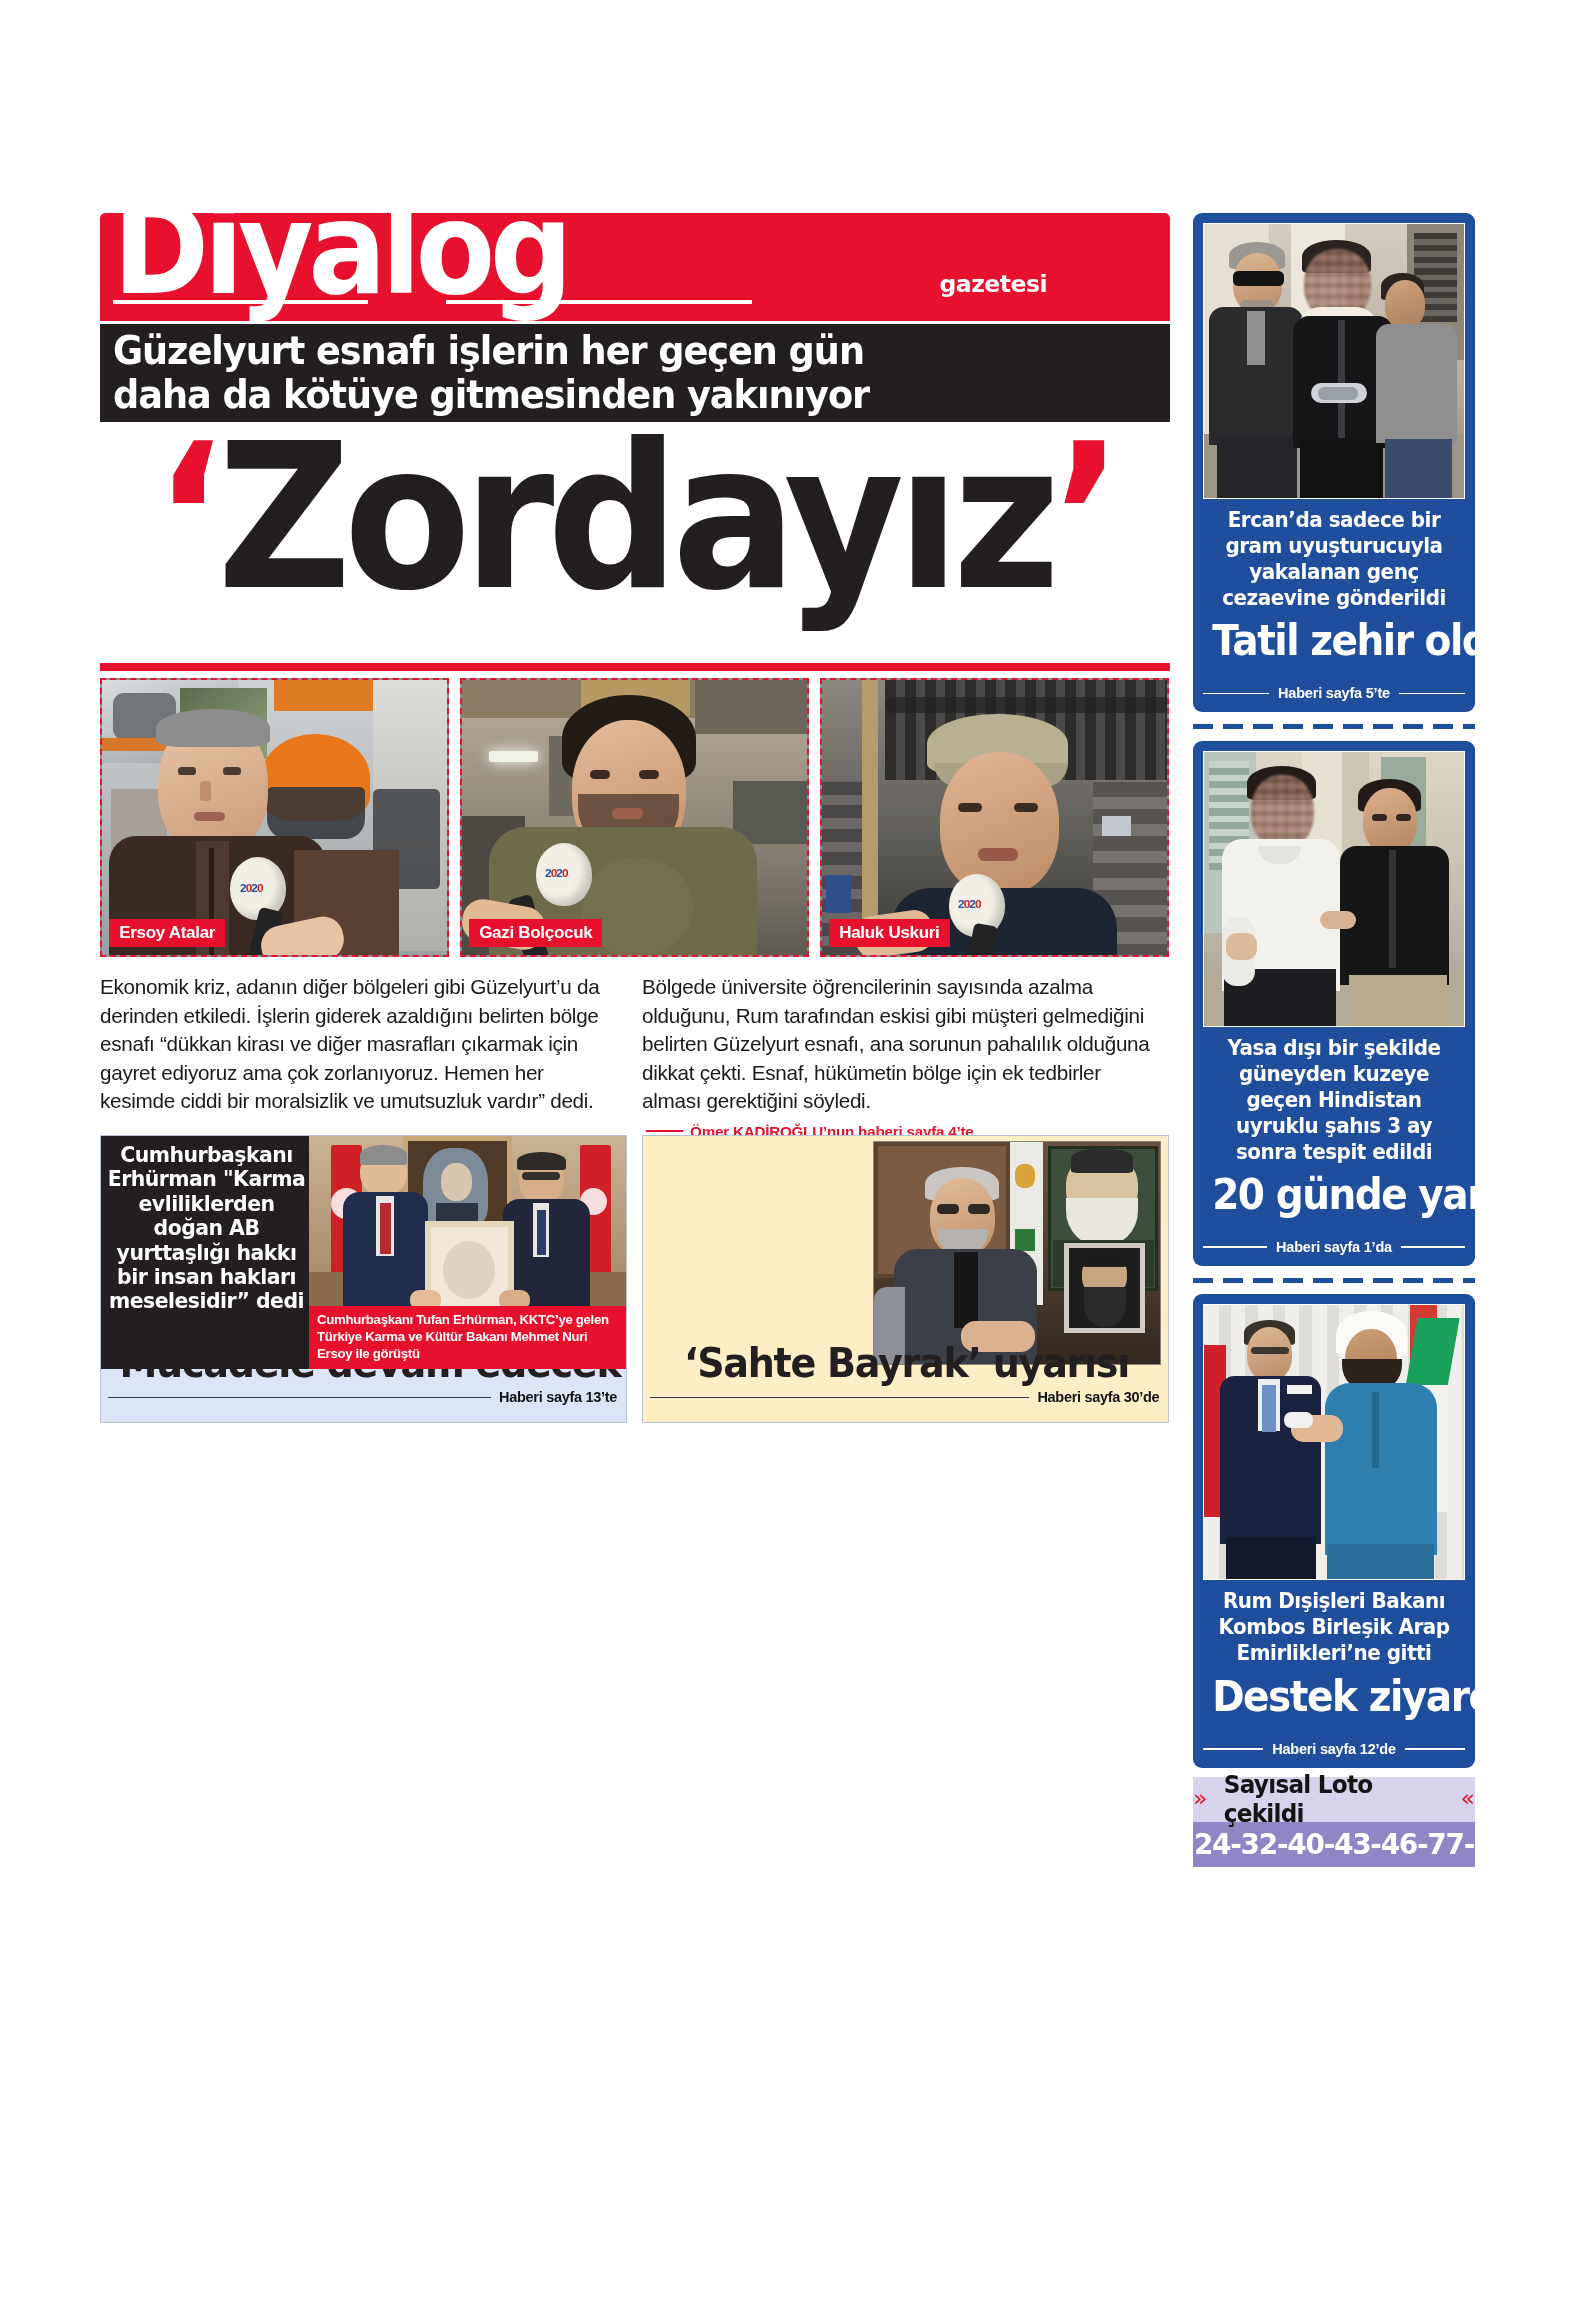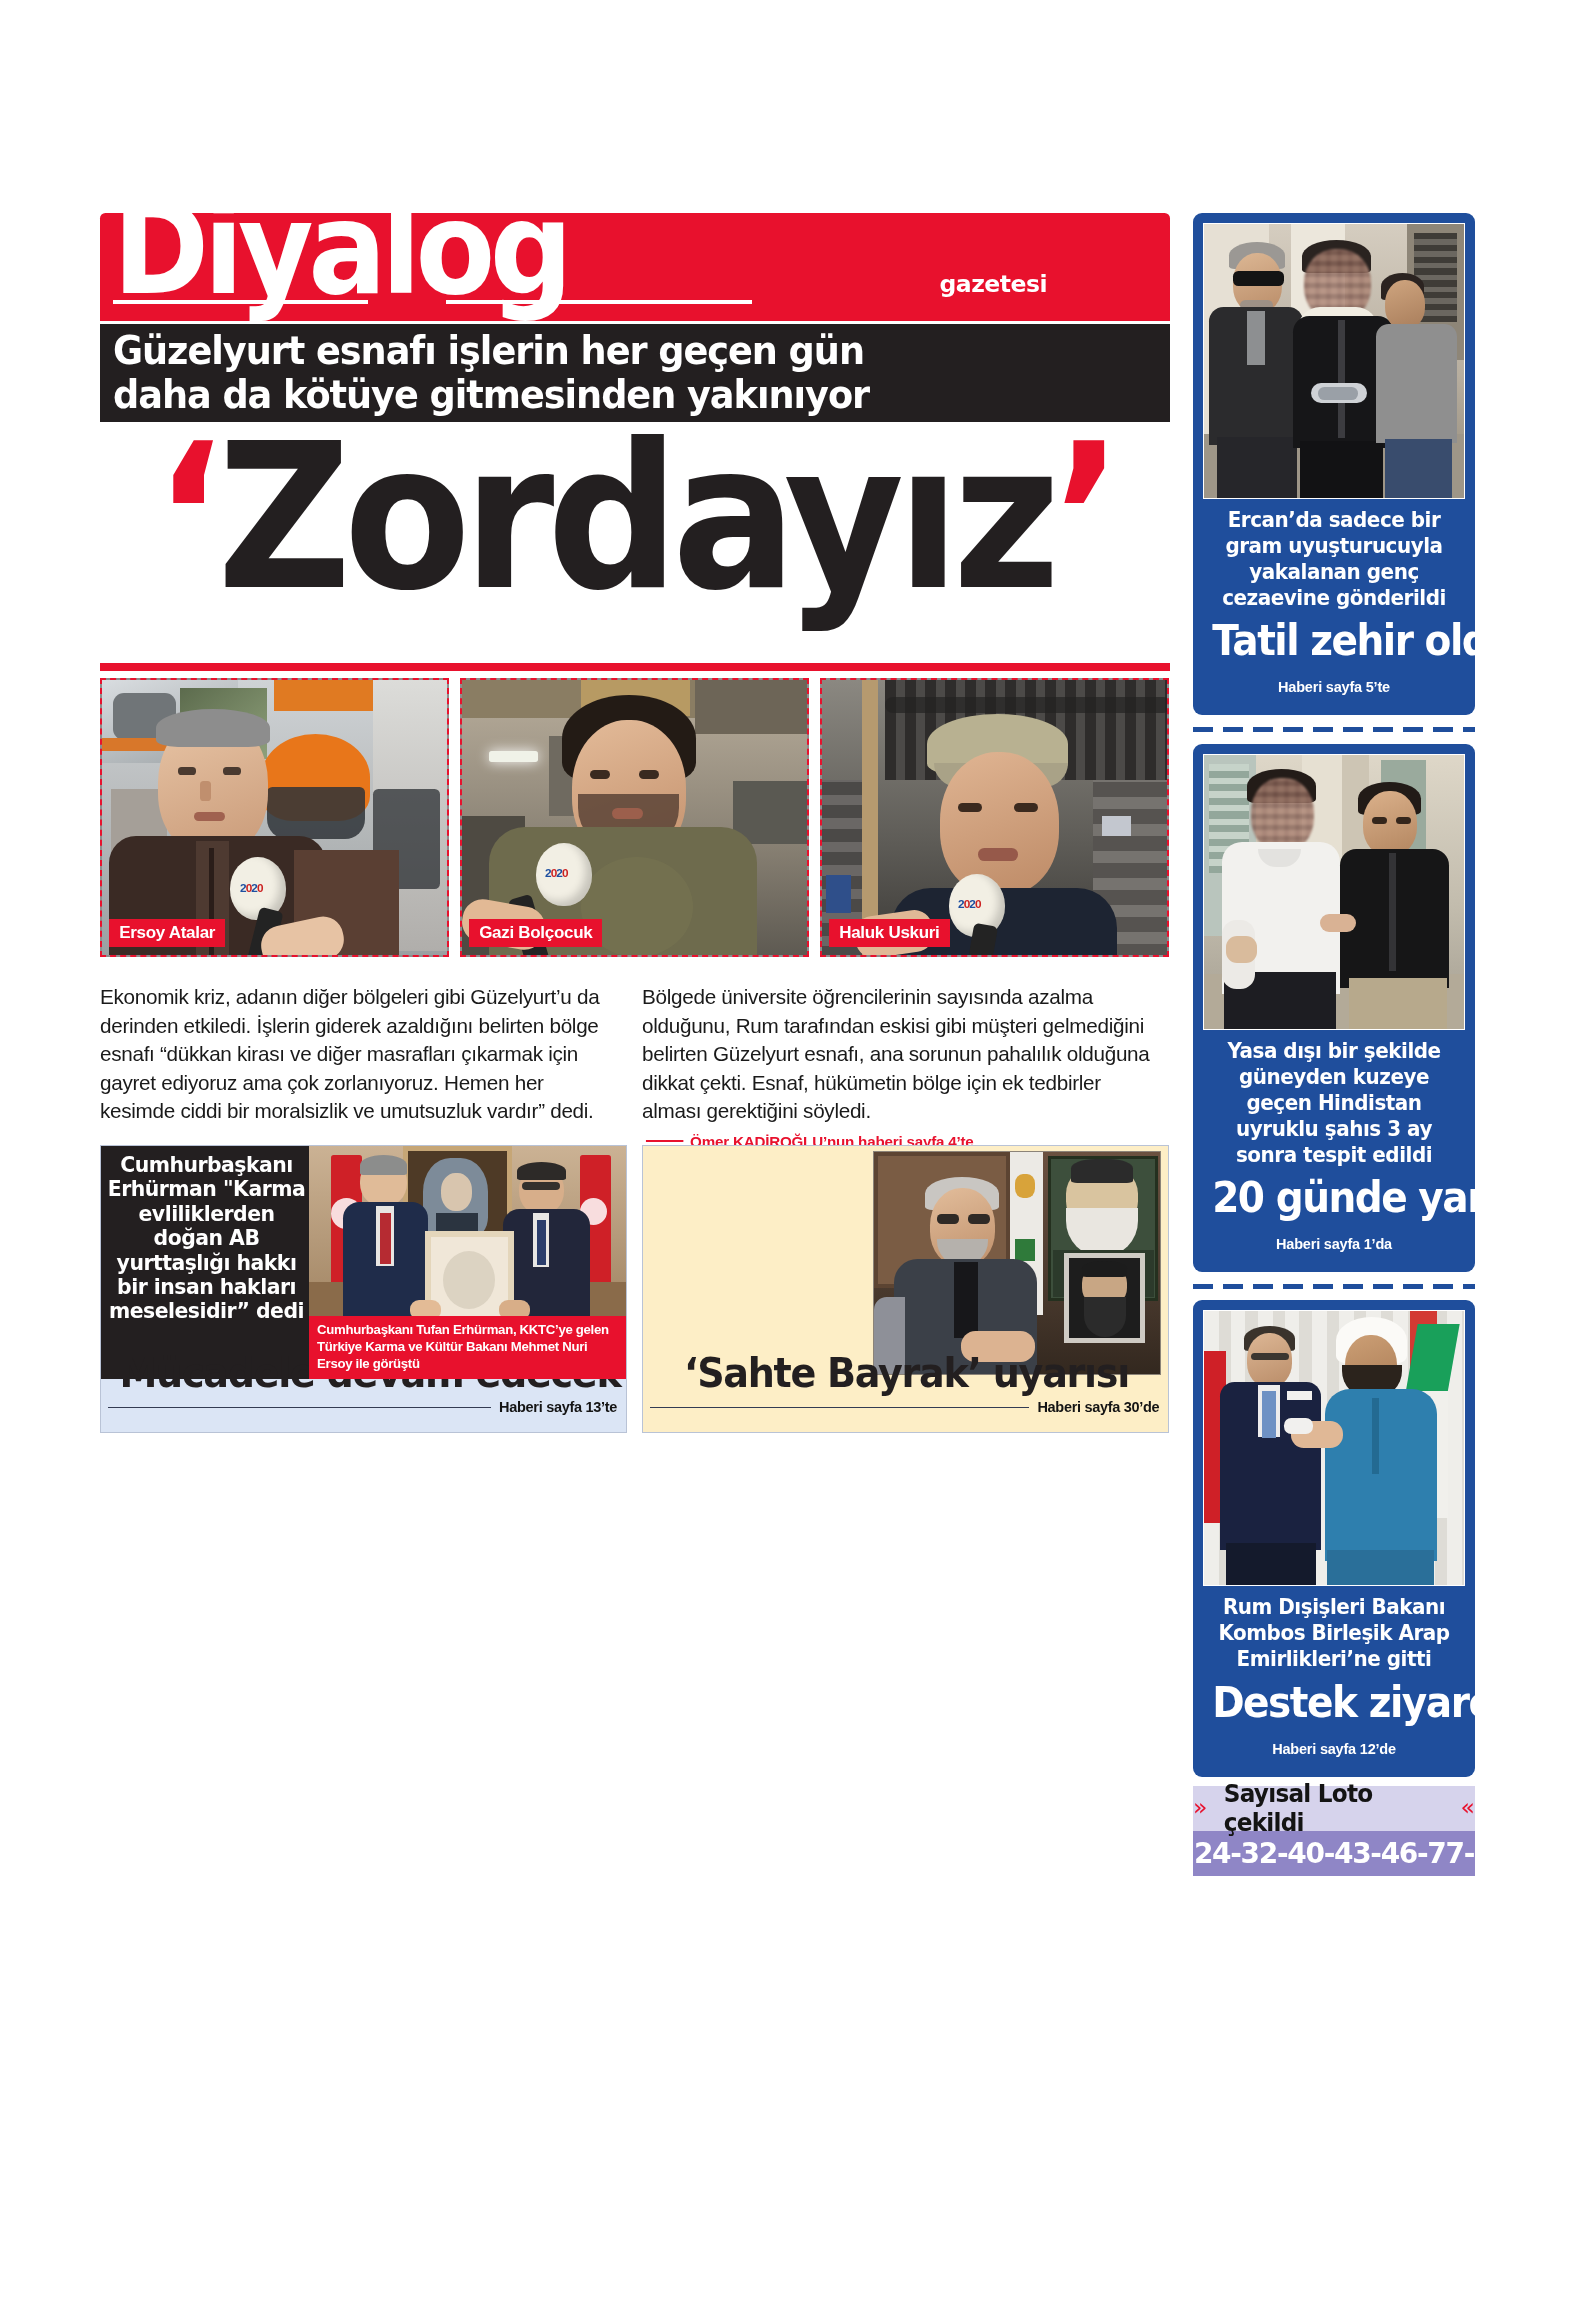--- a/index.html
+++ b/index.html
@@ -202,21 +202,21 @@
     width: calc(100% - 3.6px); height: 4.5px; background:#231f20;
     border-radius: 0 0 9px 0;
   }
   .subbar.b1 { width: 529px; }
   .subbar.b2 { width: 526px; }
 
   
   .bodycols {
     position: relative;
     width: 1070px; height: 145px;
-    margin-top: 26px;
+    margin-top: 16px;
     display: flex; gap: 15.4px;
   }
   .bodycol {
     width: 527px;
     font-family: "Liberation Sans", sans-serif;
     font-size: 21px;
     line-height: 28.5px;
     color: #1a1a1a;
     letter-spacing: -0.3px;
     transform: scaleX(0.985);
@@ -371,22 +371,21 @@
     line-height: 49px;
     text-align: center;
     letter-spacing: -1.6px;
     margin-top: 5.4px;
     transform: scaleX(0.93);
     transform-origin: center top;
     white-space: nowrap;
   }
   .side-ref {
     display:flex; align-items:center; gap:9px;
-    margin-top: 5px;
-    flex-direction: column;
+    margin-top: 20px;
   }
   .side-ref .ln { flex:1; height:1.8px; background:#ffffff; }
   .side-ref span {
     color:#ffffff;
     font-family:"Liberation Sans", sans-serif;
     font-weight:700; font-size:14.5px; letter-spacing:-0.2px;
     white-space:nowrap;
   }
   .dash-sep {
     width: 282px; height: 11px;

